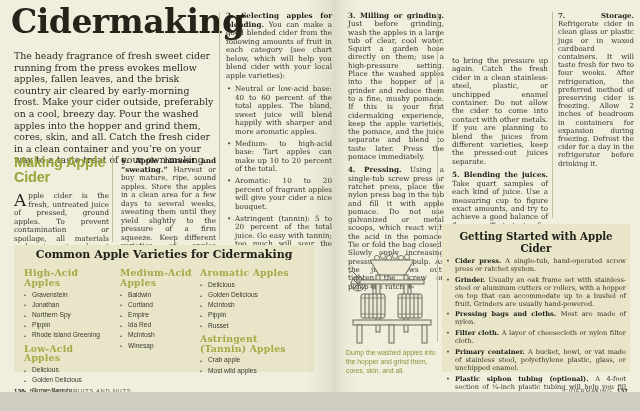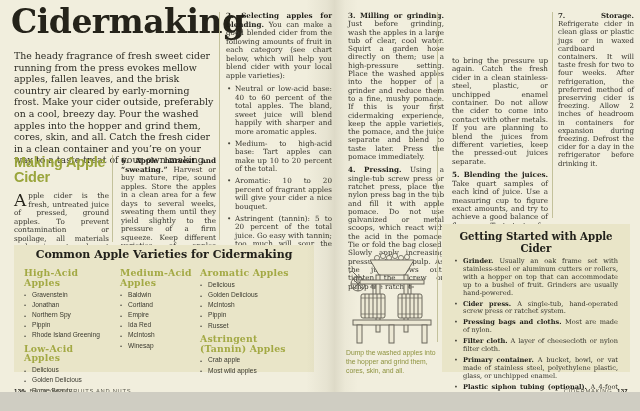--- a/index.html
+++ b/index.html
@@ -33,21 +33,21 @@
   .box-title{margin:1px 0 4px;text-align:center;font-size:11px;font-weight:700;color:#22211b;}
   .gs-title{font-size:10.2px;}
   .vcols{display:flex;gap:8px;}
   .vcol-a{width:88px;} .vcol-b{width:72px;} .vcol-c{width:104px;}
   .green-sub{margin:3px 0 2px;font-size:9.3px;font-weight:700;color:#a3a944;
           letter-spacing:0.2px;line-height:9.8px;}
   .vlist{list-style:none;margin:0;padding:0;font-family:"Liberation Sans",sans-serif;}
   .vlist li{position:relative;padding-left:8px;font-size:6.6px;line-height:10.2px;color:#3a392f;}
   .vlist li::before{content:"\2022";position:absolute;left:0;top:0.5px;font-size:6px;color:#55544a;}
 
-  .gs-box{left:122px;top:224px;width:188px;height:148px;padding:5px 12px;}
+  .gs-box{left:122px;top:224px;width:188px;height:148px;padding:5px 4px;}
   .gs-list{list-style:none;margin:4px 0 0;padding:0;}
   .gs-list li{position:relative;padding-left:9px;margin-bottom:3px;font-size:6.6px;
           line-height:7.9px;text-align:justify;color:#33322a;}
   .gs-list li::before{content:"\2022";position:absolute;left:0;color:#4a493e;}
   .gs-list b{color:#201f19;}
 
   .caption{position:absolute;left:26px;top:349px;width:94px;margin:0;
           font-family:"Liberation Sans",sans-serif;font-size:6.8px;line-height:8.8px;color:#8e9340;}
   .illustration{position:absolute;left:26px;top:250px;}
 
@@ -200,22 +200,22 @@
 
     <div class="vr" style="left:232px;top:12px;height:206px;"></div>
 
     <div class="col" style="left:238px;top:12px;width:76px;">
       <p class="body" style="font-size:7px;line-height:8.2px;"><b class="lead">7. Storage. </b><span>Refrigerate cider in clean glass or plastic jugs or in waxed cardboard containers. It will taste fresh for two to four weeks. After refrigeration, the preferred method of preserving cider is freezing. Allow 2 inches of headroom in containers for expansion during freezing. Defrost the cider for a day in the refrigerator before drinking it.</span></p>
     </div>
 
     <aside class="box gs-box">
       <h3 class="box-title gs-title">Getting Started with Apple Cider</h3>
       <ul class="gs-list">
+        <li><b>Cider press. </b><span>A single-tub, hand-operated screw press or ratchet system.</span></li>
         <li><b>Grinder. </b><span>Usually an oak frame set with stainless-steel or aluminum cutters or rollers, with a hopper on top that can accommodate up to a bushel of fruit. Grinders are usually hand-powered.</span></li>
-        <li><b>Cider press. </b><span>A single-tub, hand-operated screw press or ratchet system.</span></li>
         <li><b>Pressing bags and cloths. </b><span>Most are made of nylon.</span></li>
         <li><b>Filter cloth. </b><span>A layer of cheesecloth or nylon filter cloth.</span></li>
         <li><b>Primary container. </b><span>A bucket, bowl, or vat made of stainless steel, polyethylene plastic, glass, or unchipped enamel.</span></li>
         <li><b>Plastic siphon tubing (optional). </b><span>A 4-foot section of ¼-inch plastic tubing will help you fill cider jugs and bottles.</span></li>
         <li><b>Storage containers. </b><span>Clean plastic or glass jugs with screw tops.</span></li>
       </ul>
     </aside>
 
     <p class="folio folio-right"><span>CIDERMAKING</span>&nbsp;&nbsp;<b>137</b></p>
   </section>

